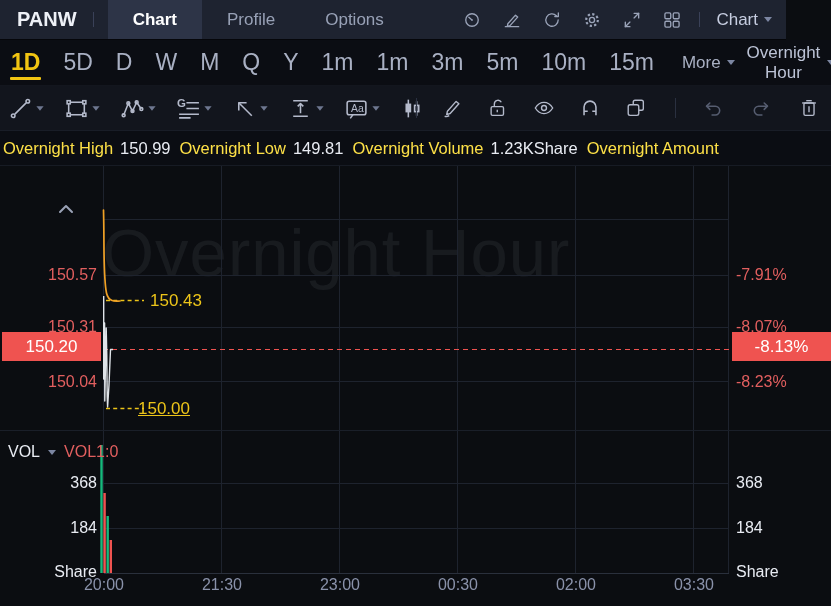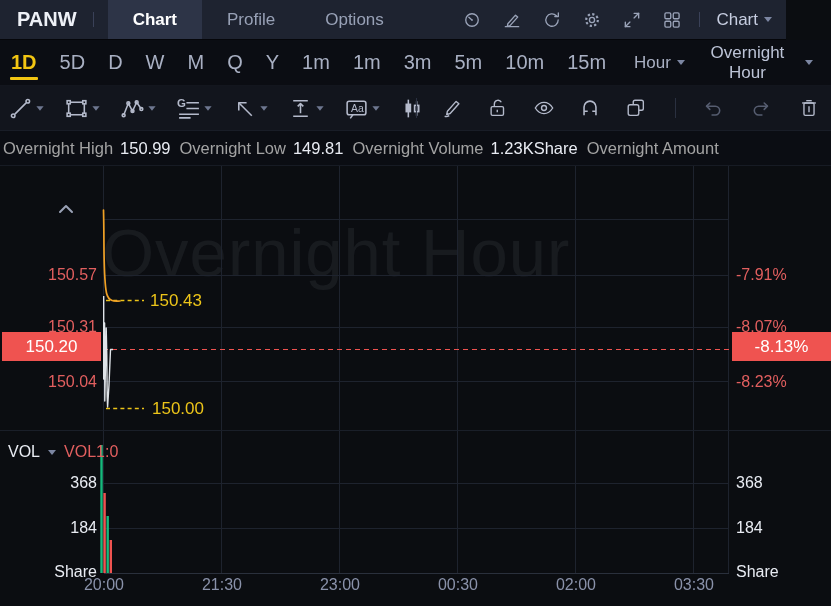--- a/index.html
+++ b/index.html
@@ -14,42 +14,42 @@
   .tab{display:flex;align-items:center;padding:0 25px;font-size:17px;color:#98a1b6;cursor:pointer;}
   .tab.active{background:#2d3447;color:#ffffff;font-weight:bold;}
   .topbar-icons{display:flex;align-items:center;margin-left:auto;gap:14px;padding-right:12px;}
   .tbico{width:26px;height:26px;display:flex;align-items:center;justify-content:center;color:#9aa3b8;background:none;border:none;padding:0;}
   .tbico svg{width:20px;height:20px;}
   .layout-dd{display:flex;align-items:center;gap:6px;color:#c6cde0;font-size:17px;background:none;border:none;padding:0 2px;}
   .caret{display:inline-block;width:0;height:0;border-left:4px solid transparent;border-right:4px solid transparent;border-top:5px solid #7c86a2;}
 
   
   .tfrow{position:absolute;left:0;top:40px;width:831px;height:46px;background:#0b0d13;display:flex;align-items:center;padding:0 12px 0 10px;border-bottom:1px solid #13161e;}
-  .tf{position:relative;height:100%;display:flex;align-items:center;padding:10px 1px;margin-right:21px;font-size:20px;color:#a9b0c3;cursor:pointer;}
+  .tf{position:relative;height:100%;display:flex;align-items:center;padding:10px 1px;margin-right:21px;font-size:23px;color:#a9b0c3;cursor:pointer;}
   .tf.active{color:#f2c512;font-weight:bold;}
   .tf.active::after{content:'';position:absolute;left:0;right:0;bottom:5px;height:3px;background:#f2c512;border-radius:1px;}
   .tf-more{display:flex;align-items:center;gap:6px;font-size:17px;color:#a9b0c3;height:100%;}
   .session-dd{display:flex;align-items:center;gap:7px;margin-left:auto;color:#bcc3d6;font-size:17px;background:none;border:none;}
 
   
   .toolbar{position:absolute;left:0;top:86px;width:831px;height:45px;background:#12151d;border-bottom:1px solid #191d27;}
   .tool-group{position:absolute;top:0;bottom:0;display:flex;align-items:center;}
   .tg-left{left:8px;gap:20px;}
   .tg-mid{left:416px;gap:24px;}
   .tg-right{right:11px;gap:26px;}
   .tool{display:flex;align-items:center;gap:3px;color:#b4bacb;background:none;border:none;padding:0;}
   .tool svg{width:25px;height:25px;}
   .tg-mid .tool svg,.tg-right .tool svg{width:22px;height:22px;}
   .tool .caret{border-top-color:#6e7790;transform:scale(.9);}
   .tool.dim{color:#565d70;}
   .toolbar .vdiv{background:#2a3040;height:20px;}
 
   
   .infobar{position:absolute;left:0;top:131px;width:831px;height:35px;background:#0b0d13;display:flex;align-items:center;padding-left:3px;white-space:nowrap;overflow:hidden;font-size:16.5px;border-bottom:1px solid #171b24;}
-  .infobar .lbl{color:#a3a3a3;margin-right:7px;}
+  .infobar .lbl{color:#fde047;margin-right:7px;}
   .infobar .val{color:#e9ecf3;margin-right:9px;}
 
   
   .chart{position:absolute;left:0;top:166px;width:831px;height:440px;background:#0b0d11;overflow:hidden;}
   .watermark{position:absolute;left:102px;top:48px;font-size:67px;color:rgba(190,200,216,0.075);white-space:nowrap;z-index:1;letter-spacing:1px;}
   .plot{position:absolute;left:0;top:0;z-index:2;}
   .pane-hdr{position:absolute;display:flex;align-items:center;gap:8px;z-index:3;font-size:16px;}
   .pane-hdr .ind-name{color:#e9ecf3;}
   .vwap-val{color:#f0a126;}
   .vol-val{color:#e25f5f;}
@@ -134,21 +134,21 @@
     <div class="tf">M</div>
     <div class="tf">Q</div>
     <div class="tf">Y</div>
     <div class="tf">1m</div>
     <div class="tf">1m</div>
     <div class="tf">3m</div>
     <div class="tf">5m</div>
     <div class="tf">10m</div>
     <div class="tf">15m</div>
     <button class="tf-more" style="background:none;border:none;">
-      <span>Hour</span>
+      <span>More</span>
       <span class="caret"></span>
     </button>
     <button class="session-dd">
       <span>Overnight Hour</span>
       <span class="caret"></span>
     </button>
   </div>
 
   <div class="toolbar">
     <div class="tool-group tg-left">
@@ -341,21 +341,21 @@
     <div class="axl" style="top:152px;">150.31</div>
     <div class="axl" style="top:207px;">150.04</div>
     <div class="badge badge-left">150.20</div>
 
     <div class="axr" style="top:100px;">-7.91%</div>
     <div class="axr" style="top:152px;">-8.07%</div>
     <div class="axr" style="top:207px;">-8.23%</div>
     <div class="badge badge-right">-8.13%</div>
 
     <div class="ylbl" style="left:150px;top:125px;">150.43</div>
-    <div class="ylbl" style="left:152px;top:233px;">150.00</div>
+    <div class="ylbl" style="left:138px;top:233px;text-decoration:underline;">150.00</div>
 
     <div class="pane-hdr" style="left:8px;top:277px;">
       <span class="ind-name">VOL</span>
       <span class="caret"></span>
       <span class="vol-val">VOL1:0</span>
     </div>
 
     <div class="axl white" style="top:308px;">368</div>
     <div class="axl white" style="top:353px;">184</div>
     <div class="axl white" style="top:397px;">Share</div>

